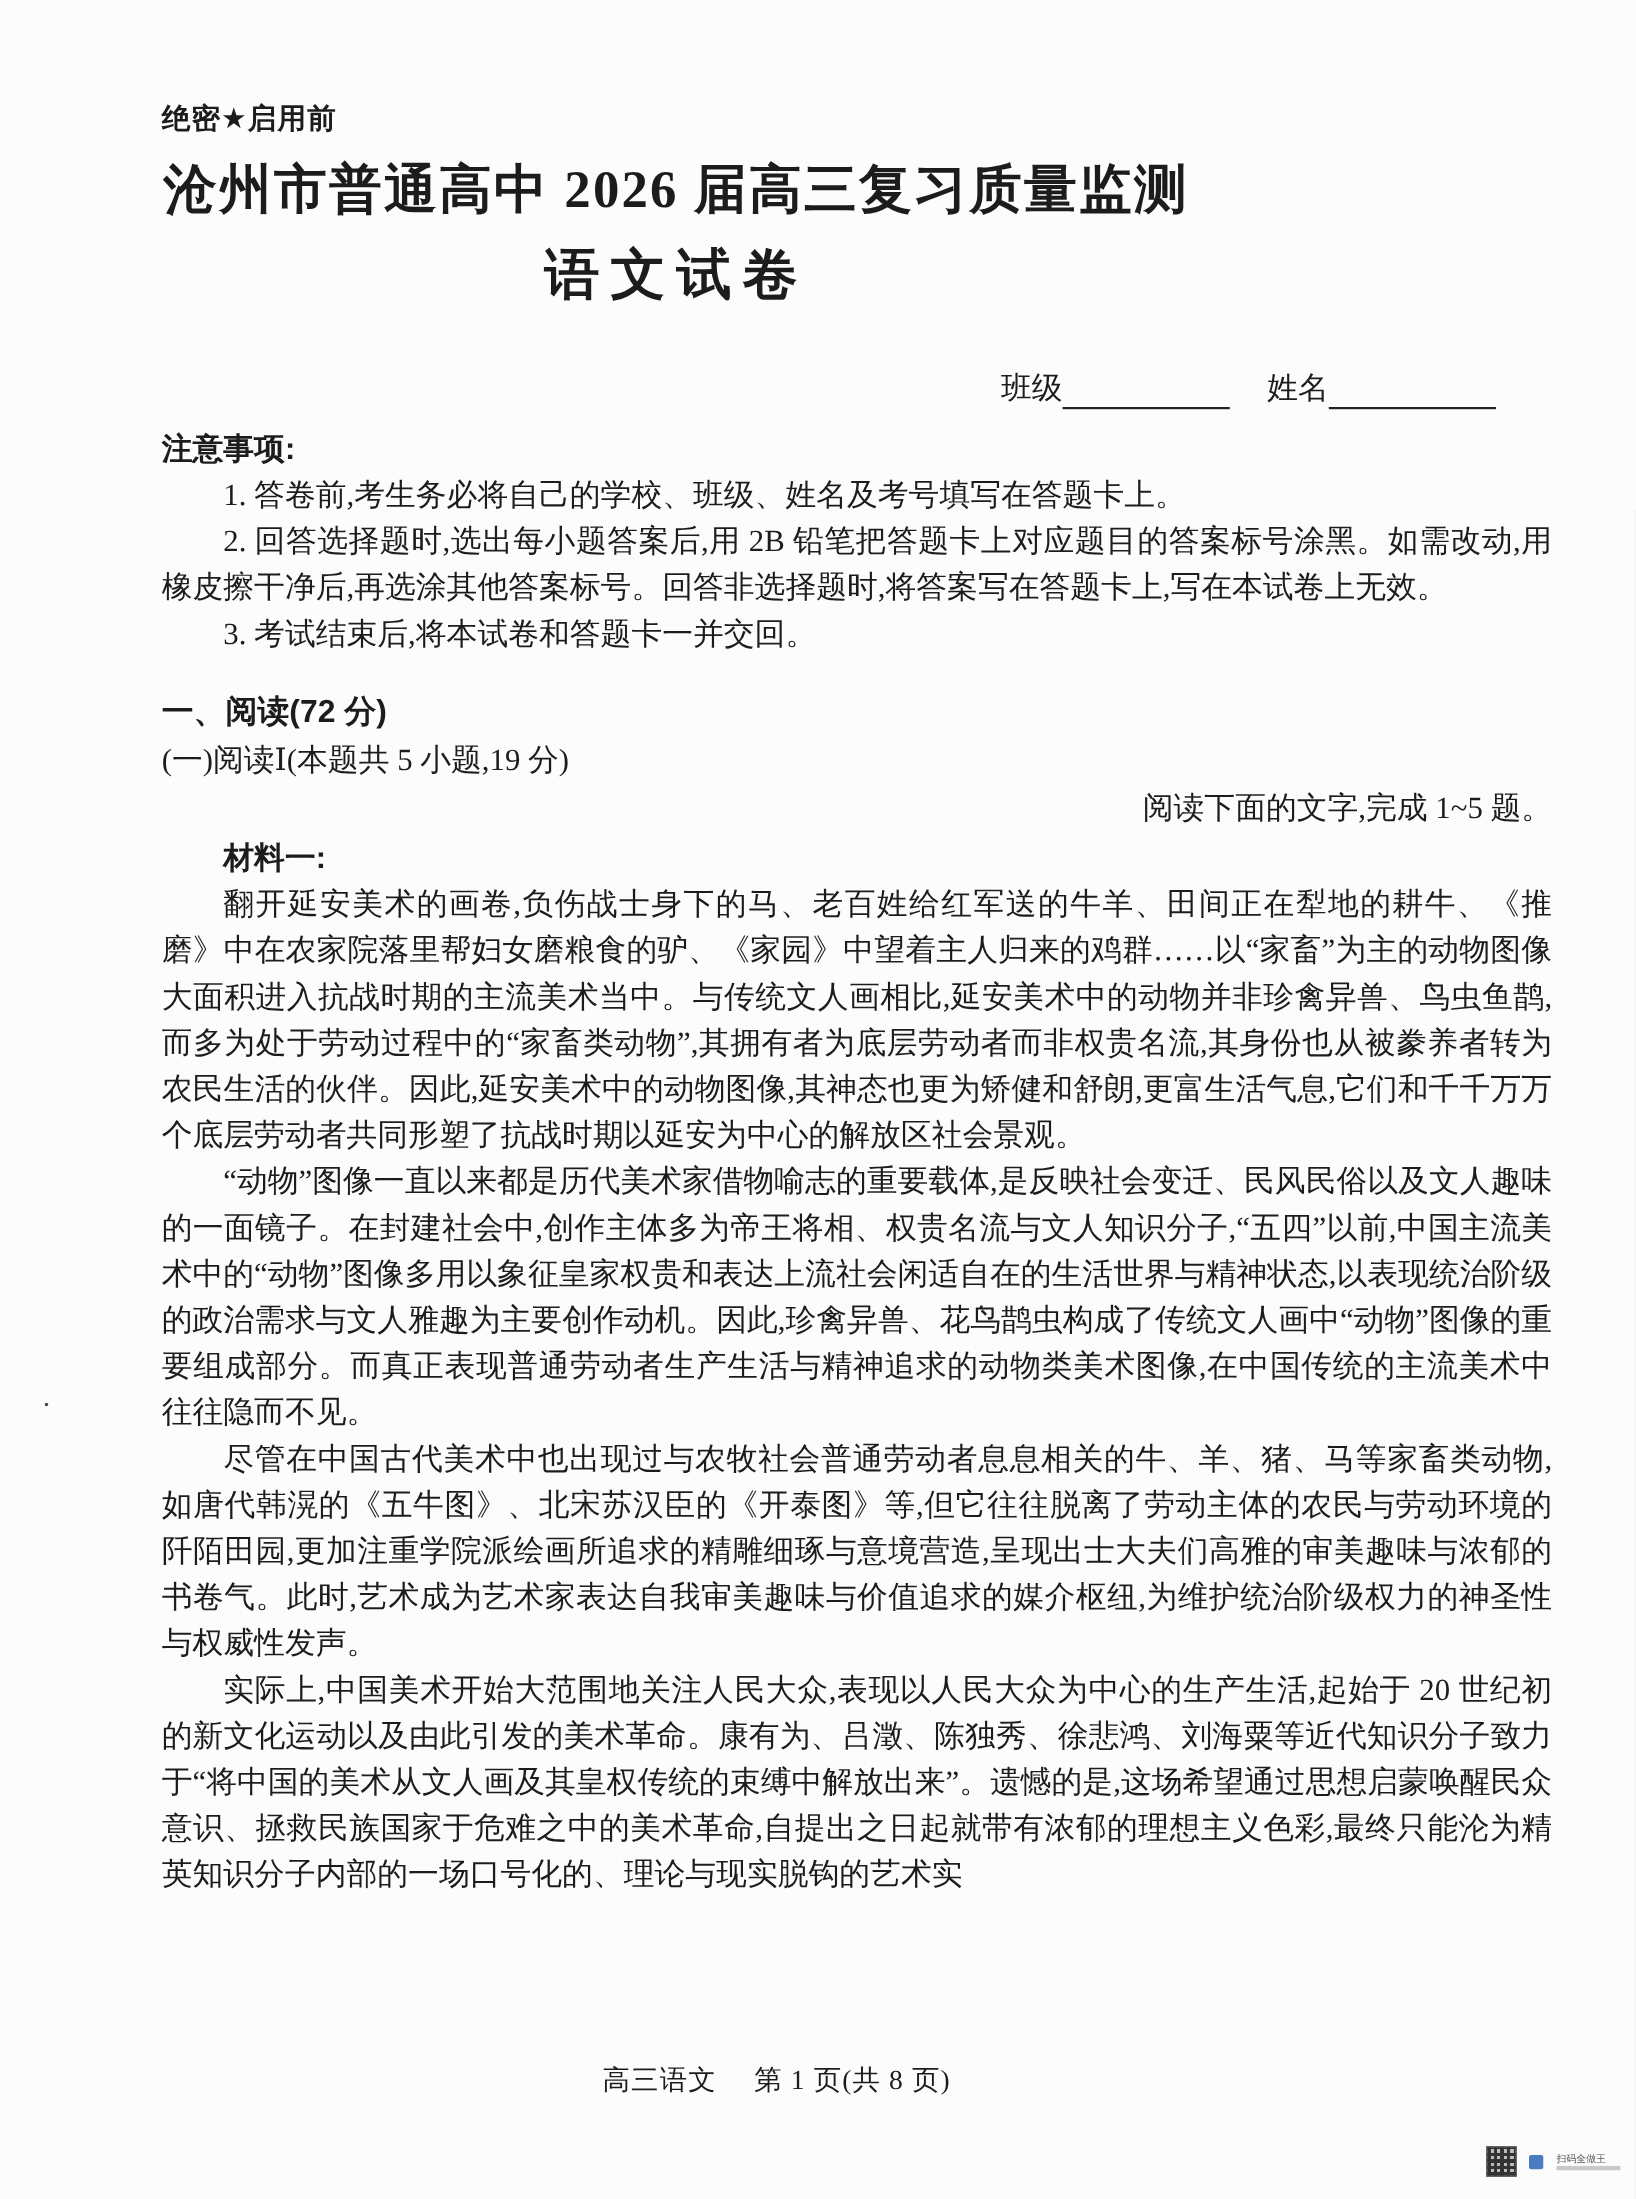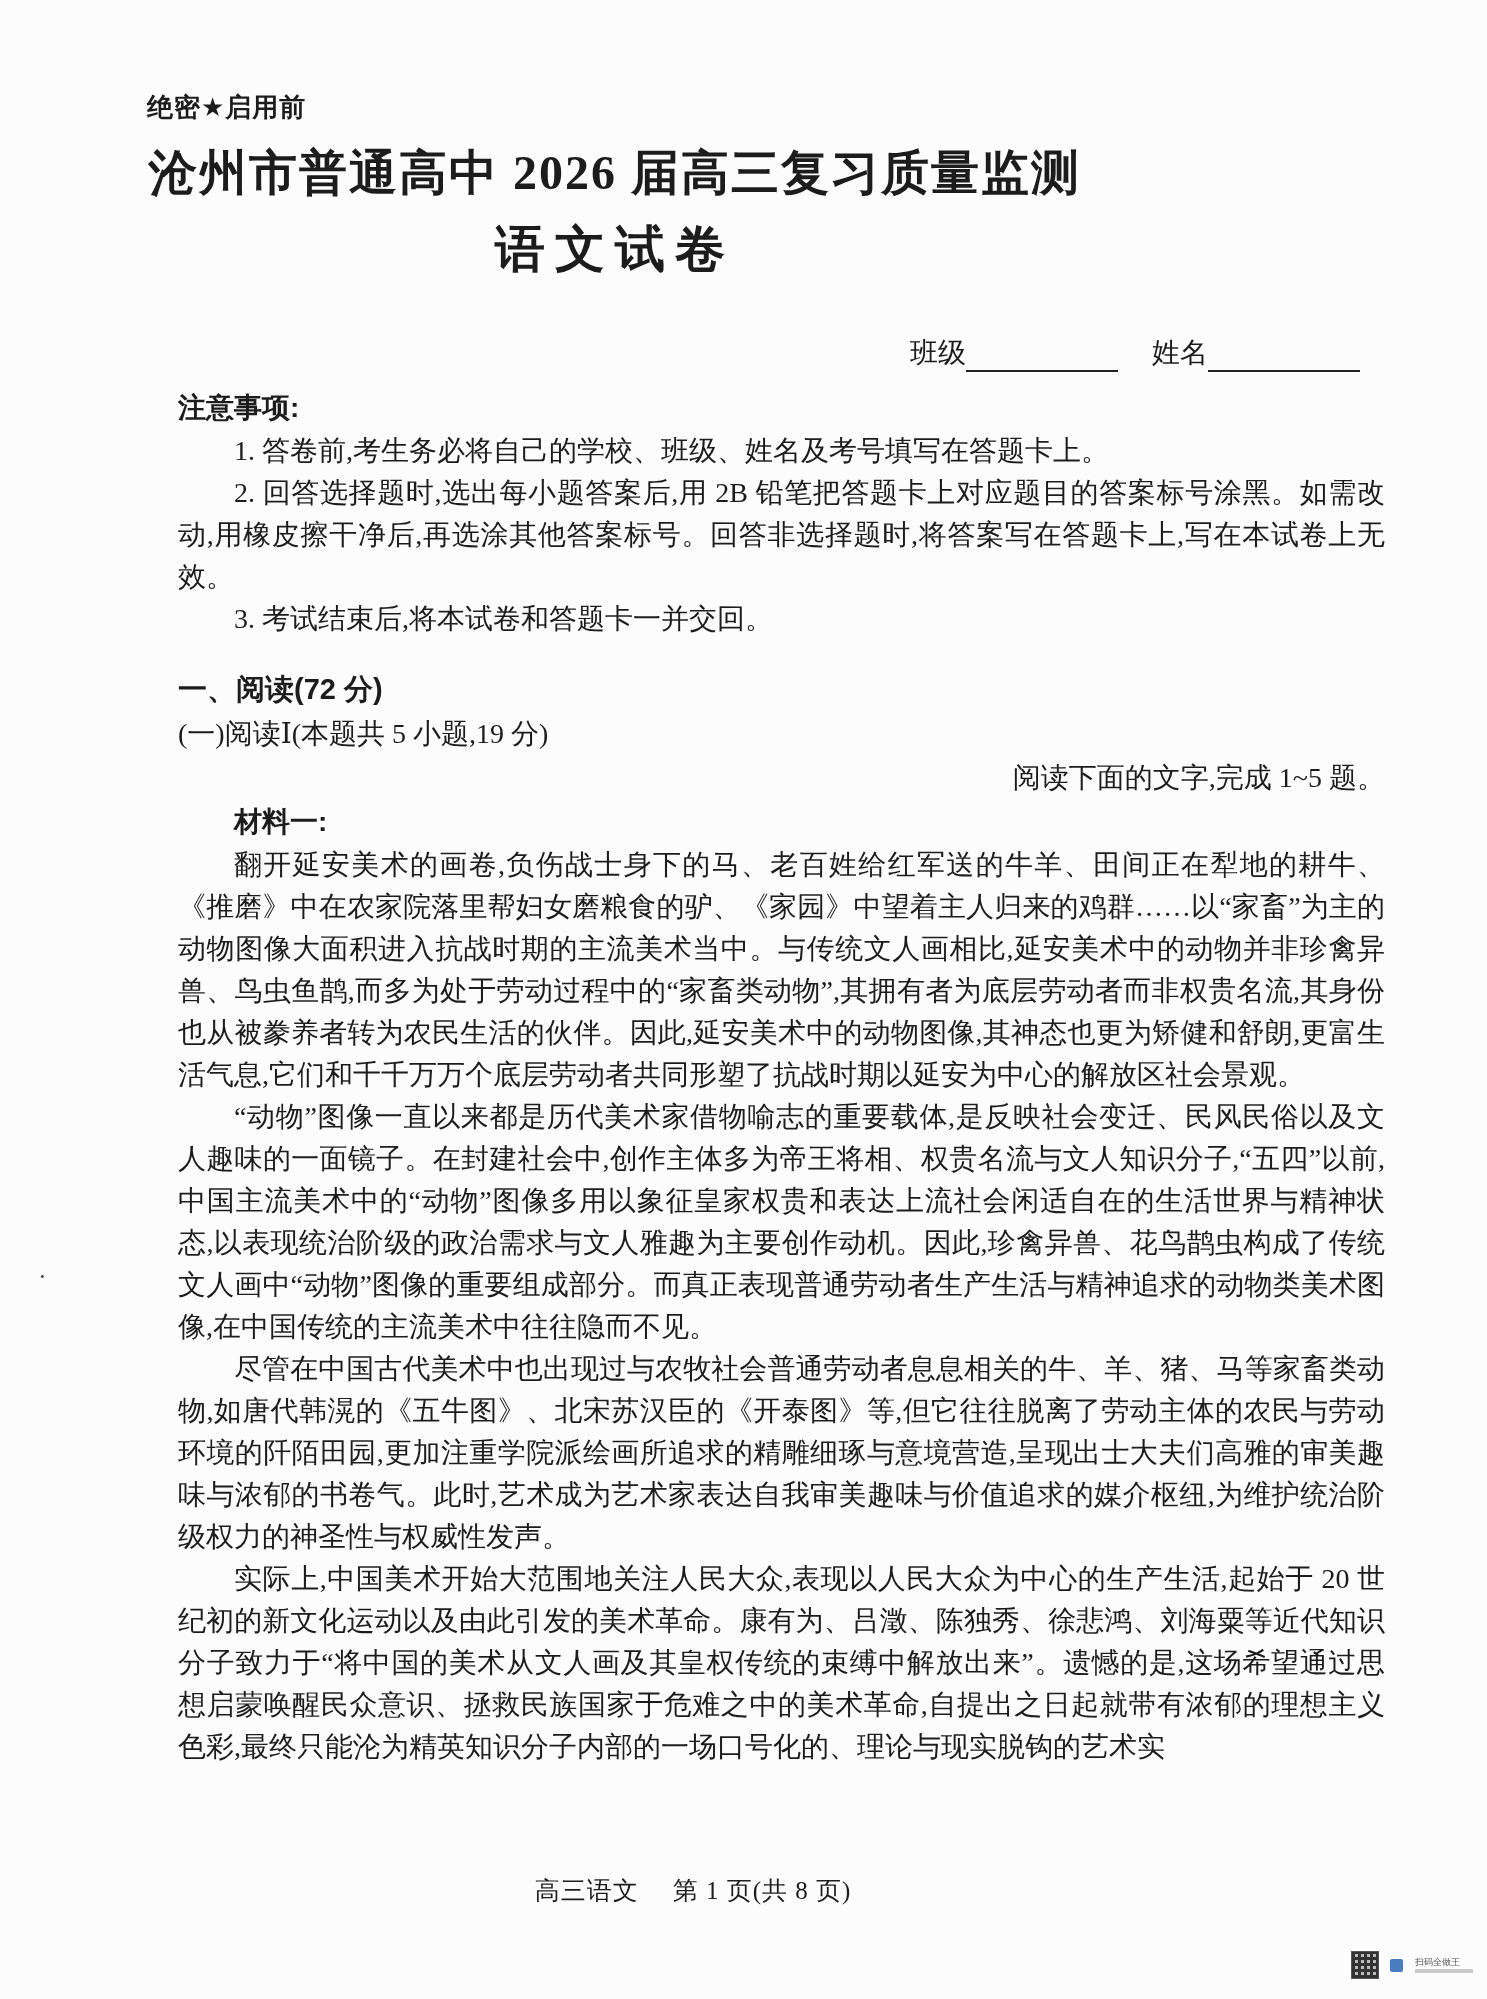--- a/index.html
+++ b/index.html
@@ -32,22 +32,21 @@
     display:flex;justify-content:flex-end;align-items:center;
     padding-right:127px;margin-top:52px;gap:34px;
     font-size:28px;
   }
   .idrow .field{display:flex;align-items:flex-end;}
   .blankline{
     display:inline-block;width:152px;height:34px;
     border-bottom:2px solid #222;
   }
   .bodycol{
-    padding:0 102px 0 147px;
-    margin-left:31px;
+    padding:0 76px 0 147px;
   }
   .notice-head{
     font-size:28px;font-weight:bold;margin-top:14px;line-height:44px;
     font-family:"Liberation Sans","DejaVu Sans",sans-serif;
   }
   .notice-item{
     font-size:28px;line-height:42px;margin:0;
     text-align:justify;text-justify:inter-character;
     text-indent:2em;
   }
@@ -64,21 +63,21 @@
   .material-label{
     font-size:28px;font-weight:bold;line-height:44px;margin:0;text-indent:2em;
     font-family:"Liberation Sans","DejaVu Sans",sans-serif;
   }
   .para{
     font-size:28px;line-height:42px;margin:0;
     text-align:justify;text-justify:inter-character;
     text-indent:2em;
   }
   .footer{
-    position:absolute;left:3px;top:1874px;width:1380px;
+    position:absolute;left:16px;top:1874px;width:1380px;
     text-align:center;font-size:25px;letter-spacing:1px;
   }
   .footer .gap{display:inline-block;width:34px;}
   .stray-dot{
     position:absolute;left:38px;top:1262px;font-size:26px;color:#444;
   }
   .watermark{
     position:absolute;right:14px;top:1952px;
     display:flex;align-items:center;gap:12px;
   }

